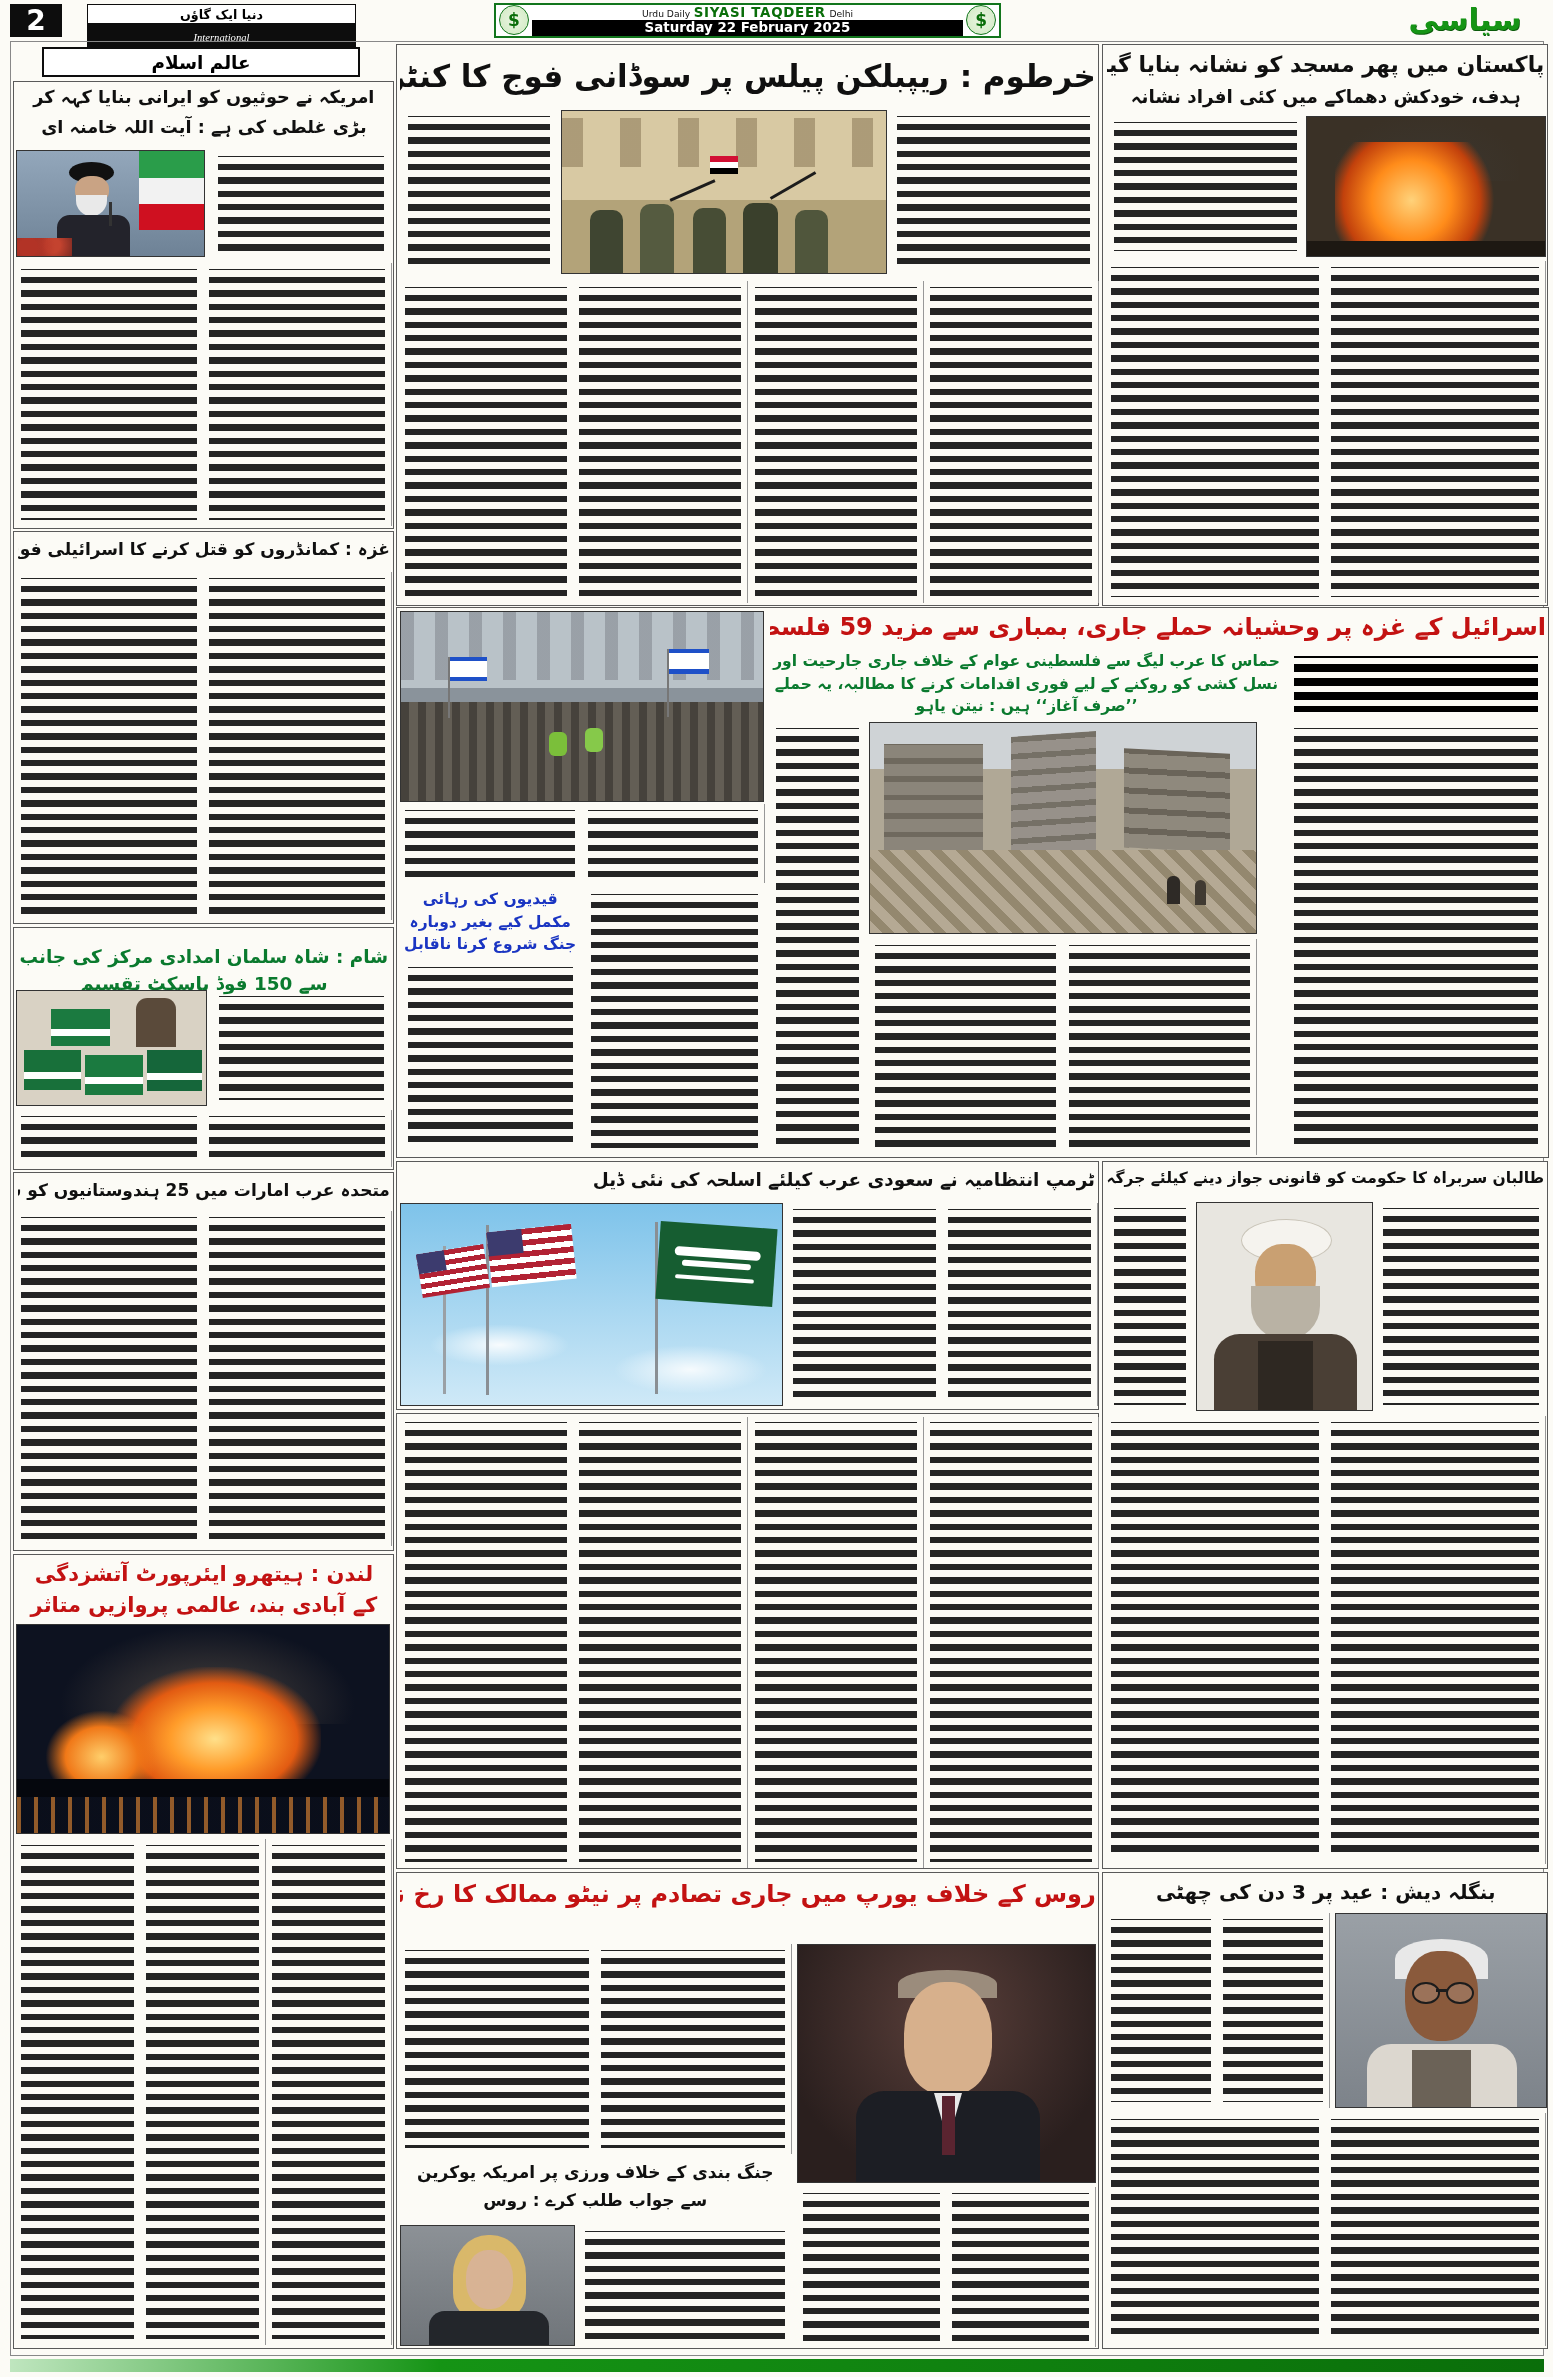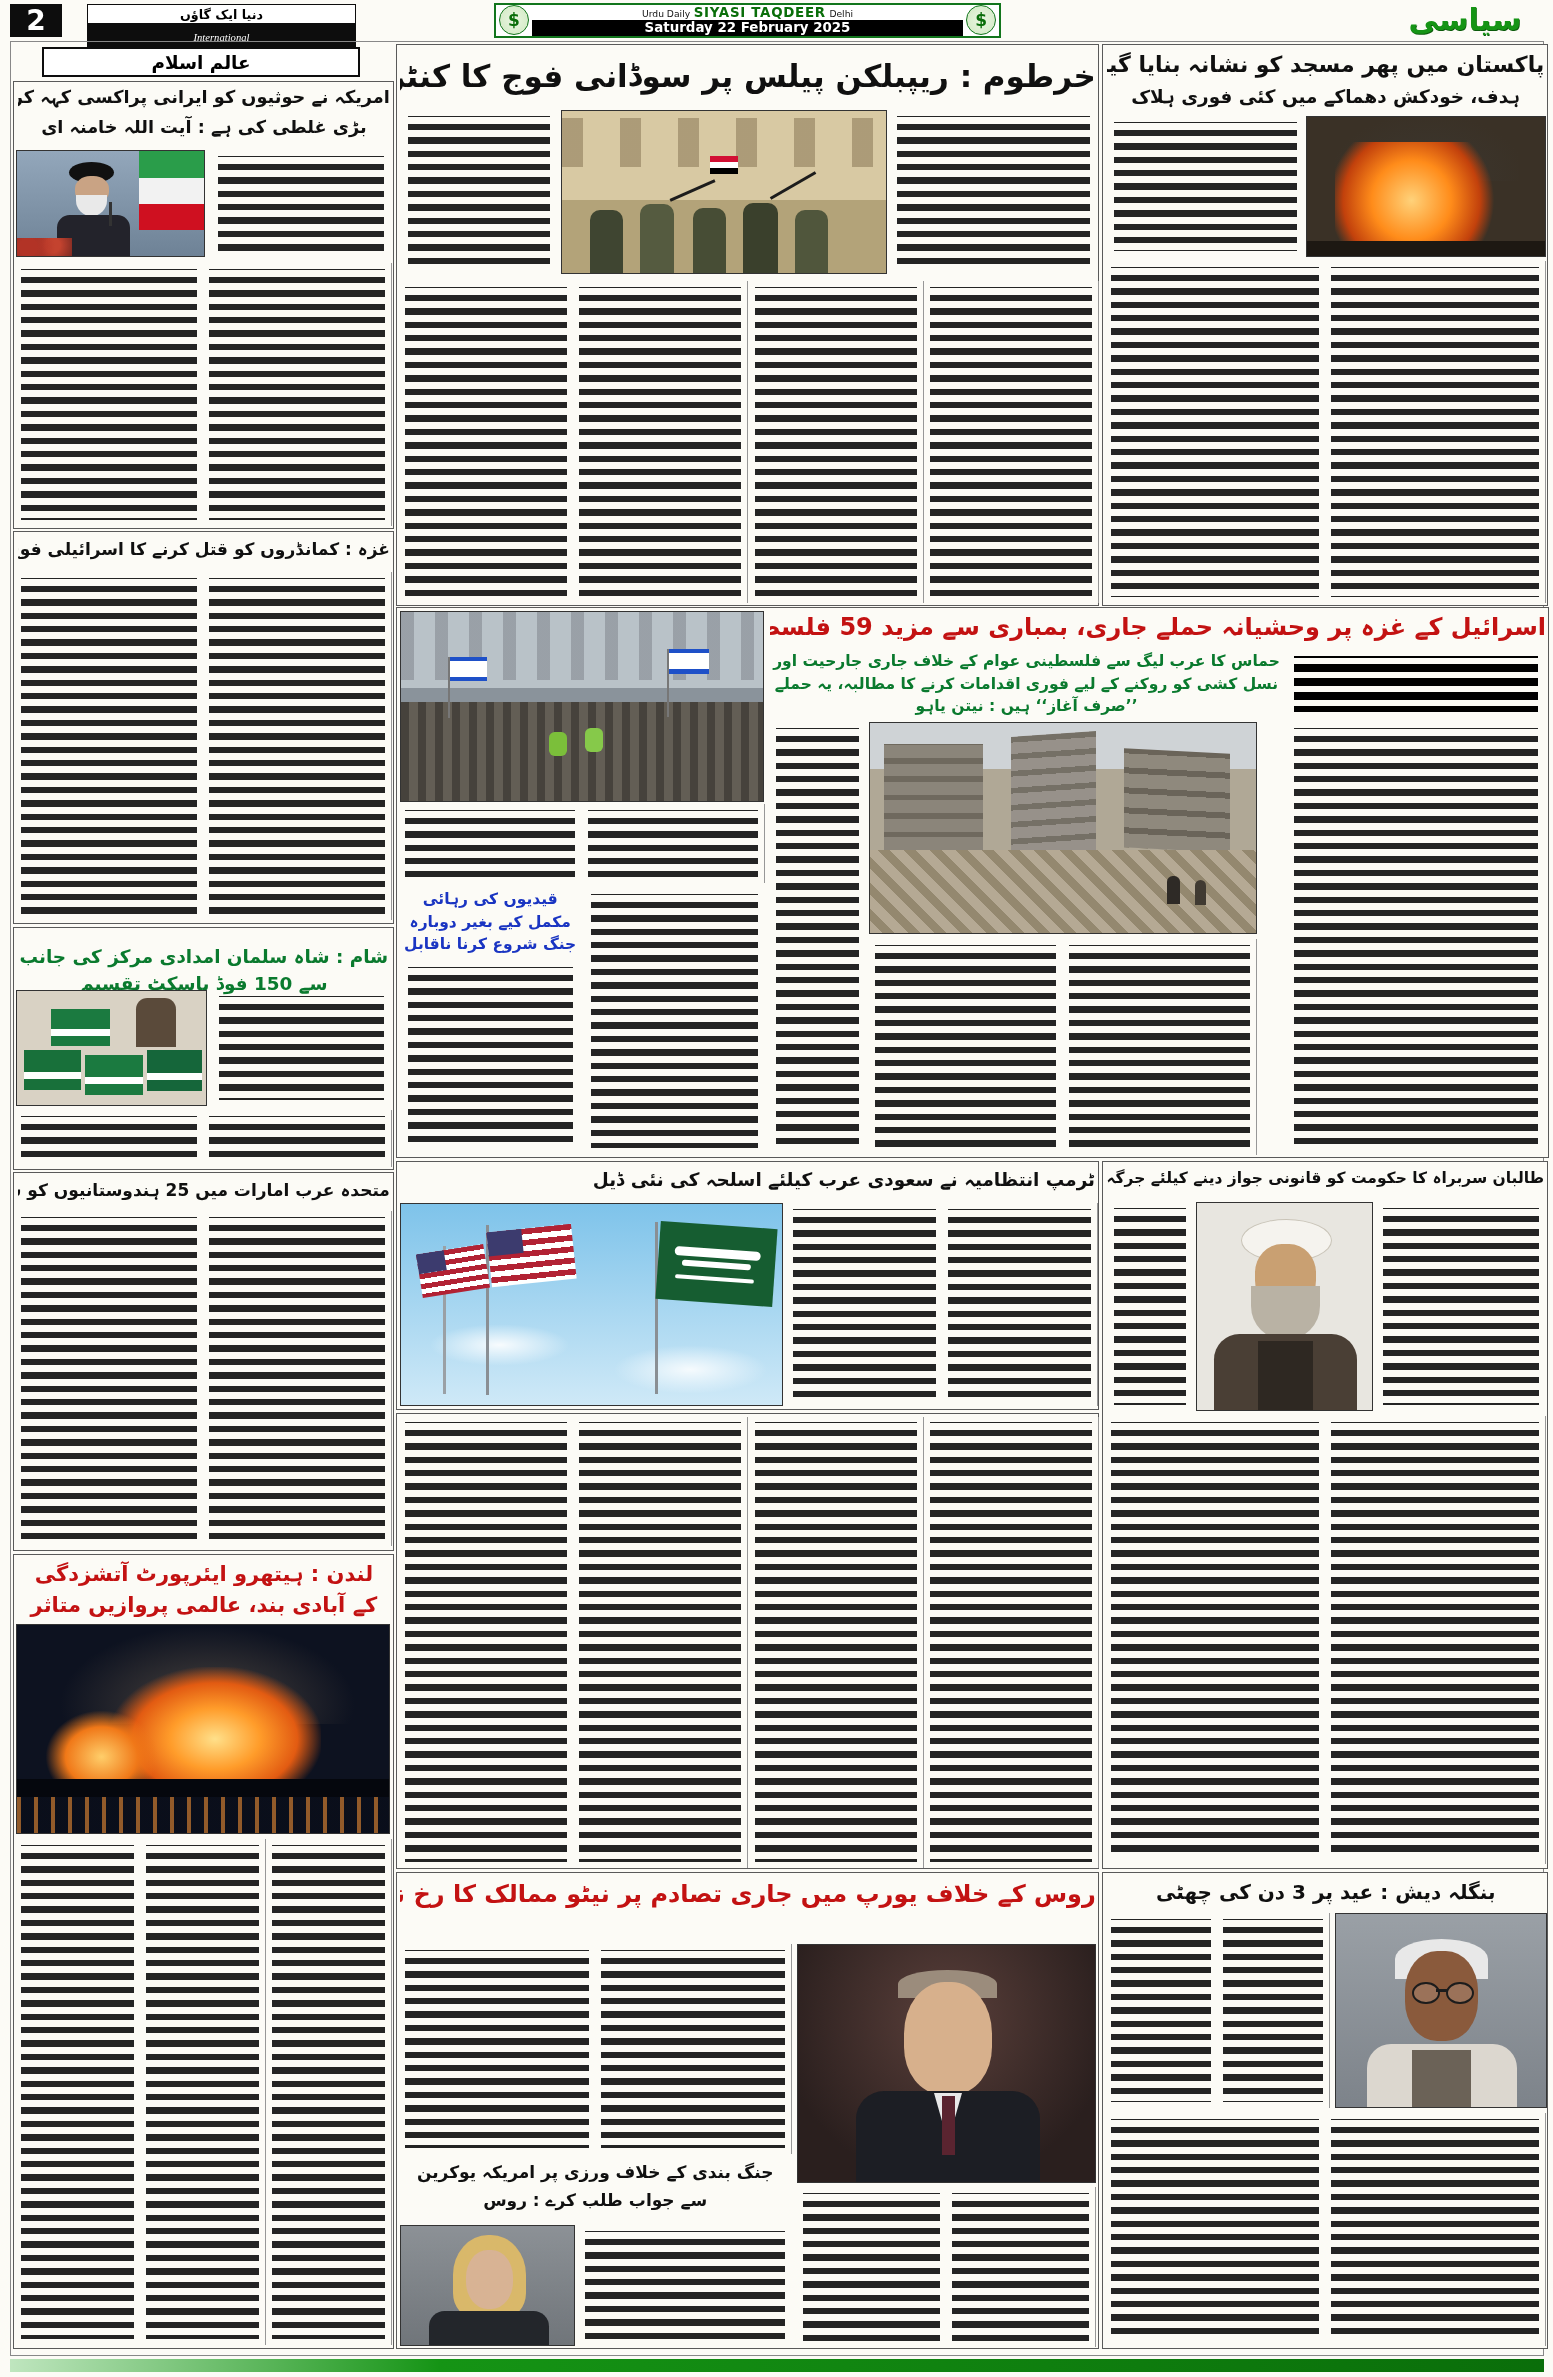--- a/index.html
+++ b/index.html
@@ -63,21 +63,21 @@
     <span>سیاسی تقدیر</span>
   </div>
 
   <div class="abs" style="left:10px;top:41px;width:1534px;height:2315px;border:0.7px solid #888;box-sizing:border-box;"></div>
 
   <div class="abs" style="left:42px;top:47px;width:318px;height:30px;border:2.8px double #0d0d0d;box-sizing:border-box;display:flex;align-items:center;justify-content:center;direction:rtl;font-weight:bold;font-size:18.4px;background:#fff;">
     <span>عالم اسلام</span>
   </div>
 
   <div class="b" style="left:12.7px;top:81px;width:381px;height:448px;">
-    <div class="hl" style="left:4.2px;top:4.2px;width:372px;height:27px;font-size:17.7px;">امریکہ نے حوثیوں کو ایرانی پراکسی کہہ کر</div>
+    <div class="hl" style="left:4.2px;top:4.2px;width:372px;height:27px;font-size:17.7px;">امریکہ نے حوثیوں کو ایرانی بنایا کہہ کر</div>
     <div class="hl" style="left:4.2px;top:34px;width:372px;height:27px;font-size:17.7px;">بڑی غلطی کی ہے : آیت اللہ خامنہ ای</div>
     <div class="p" style="left:2.8px;top:68px;width:189px;height:107px;background:linear-gradient(180deg,#93a7bb,#6e8296);">
       <div class="sh" style="right:0;top:0;width:65px;height:79px;background:linear-gradient(180deg,#2a9d4a 0 34%,#f2f2f2 34% 67%,#cf1020 67%);"></div>
       <div class="sh" style="left:52px;top:11.3px;width:45px;height:21px;background:#111;border-radius:50%;"></div>
       <div class="sh" style="left:58px;top:25.4px;width:34px;height:28px;background:#c9a384;border-radius:45%;"></div>
       <div class="sh" style="left:59px;top:44px;width:31px;height:21px;background:#e9e9e9;border-radius:0 0 15.5px 15.5px;"></div>
       <div class="sh" style="left:40px;top:64px;width:73px;height:44px;background:#23232b;border-radius:12.7px 12.7px 0 0;"></div>
       <div class="sh" style="left:92px;top:51px;width:2.1px;height:24px;background:#333;"></div>
       <div class="sh" style="left:0;bottom:0;width:55px;height:18.4px;background:radial-gradient(circle at 20% 50%,#b23326 20%,rgba(0,0,0,0) 60%),radial-gradient(circle at 65% 40%,#c4432f 20%,rgba(0,0,0,0) 60%),#7c2a22;"></div>
     </div>
@@ -255,21 +255,21 @@
     </div>
     <div class="ft abs" style="left:182px;top:352px;width:212px;height:121px;"></div>
     <div class="cols" style="left:400px;top:314px;width:299px;height:160px;">
       <div class="ft"></div>
       <div class="ft"></div>
     </div>
   </div>
 
   <div class="b" style="left:1102px;top:44px;width:446px;height:562px;">
     <div class="hl" style="left:4.2px;top:5.7px;width:437px;height:31px;font-size:22px;">پاکستان میں پھر مسجد کو نشانہ بنایا گیا</div>
-    <div class="hl" style="left:4.2px;top:40px;width:437px;height:27px;font-size:18.4px;">ہدف، خودکش دھماکے میں کئی فوری ہلاک</div>
+    <div class="hl" style="left:4.2px;top:40px;width:437px;height:27px;font-size:18.4px;">ہدف، خودکش دھماکے میں کئی افراد نشانہ</div>
     <div class="ft abs" style="left:4.2px;top:71px;width:196px;height:141px;"></div>
     <div class="p" style="left:203px;top:71px;width:240px;height:141px;background:#3a3126;">
       <div class="sh" style="left:28px;top:0;width:184px;height:64px;background:radial-gradient(ellipse at 50% 90%,rgba(60,55,48,.95),rgba(0,0,0,0) 75%);"></div>
       <div class="sh" style="left:28px;top:25.4px;width:170px;height:106px;background:radial-gradient(circle at 45% 55%,#ffd27a,#ff8c1a 36%,#c2410c 62%,rgba(0,0,0,0) 75%);"></div>
       <div class="sh" style="left:0;top:124px;width:240px;height:17px;background:#1d1812;"></div>
     </div>
     <div class="cols" style="left:1.4px;top:216px;width:442px;height:342px;">
       <div class="ft"></div>
       <div class="ft"></div>
     </div>

